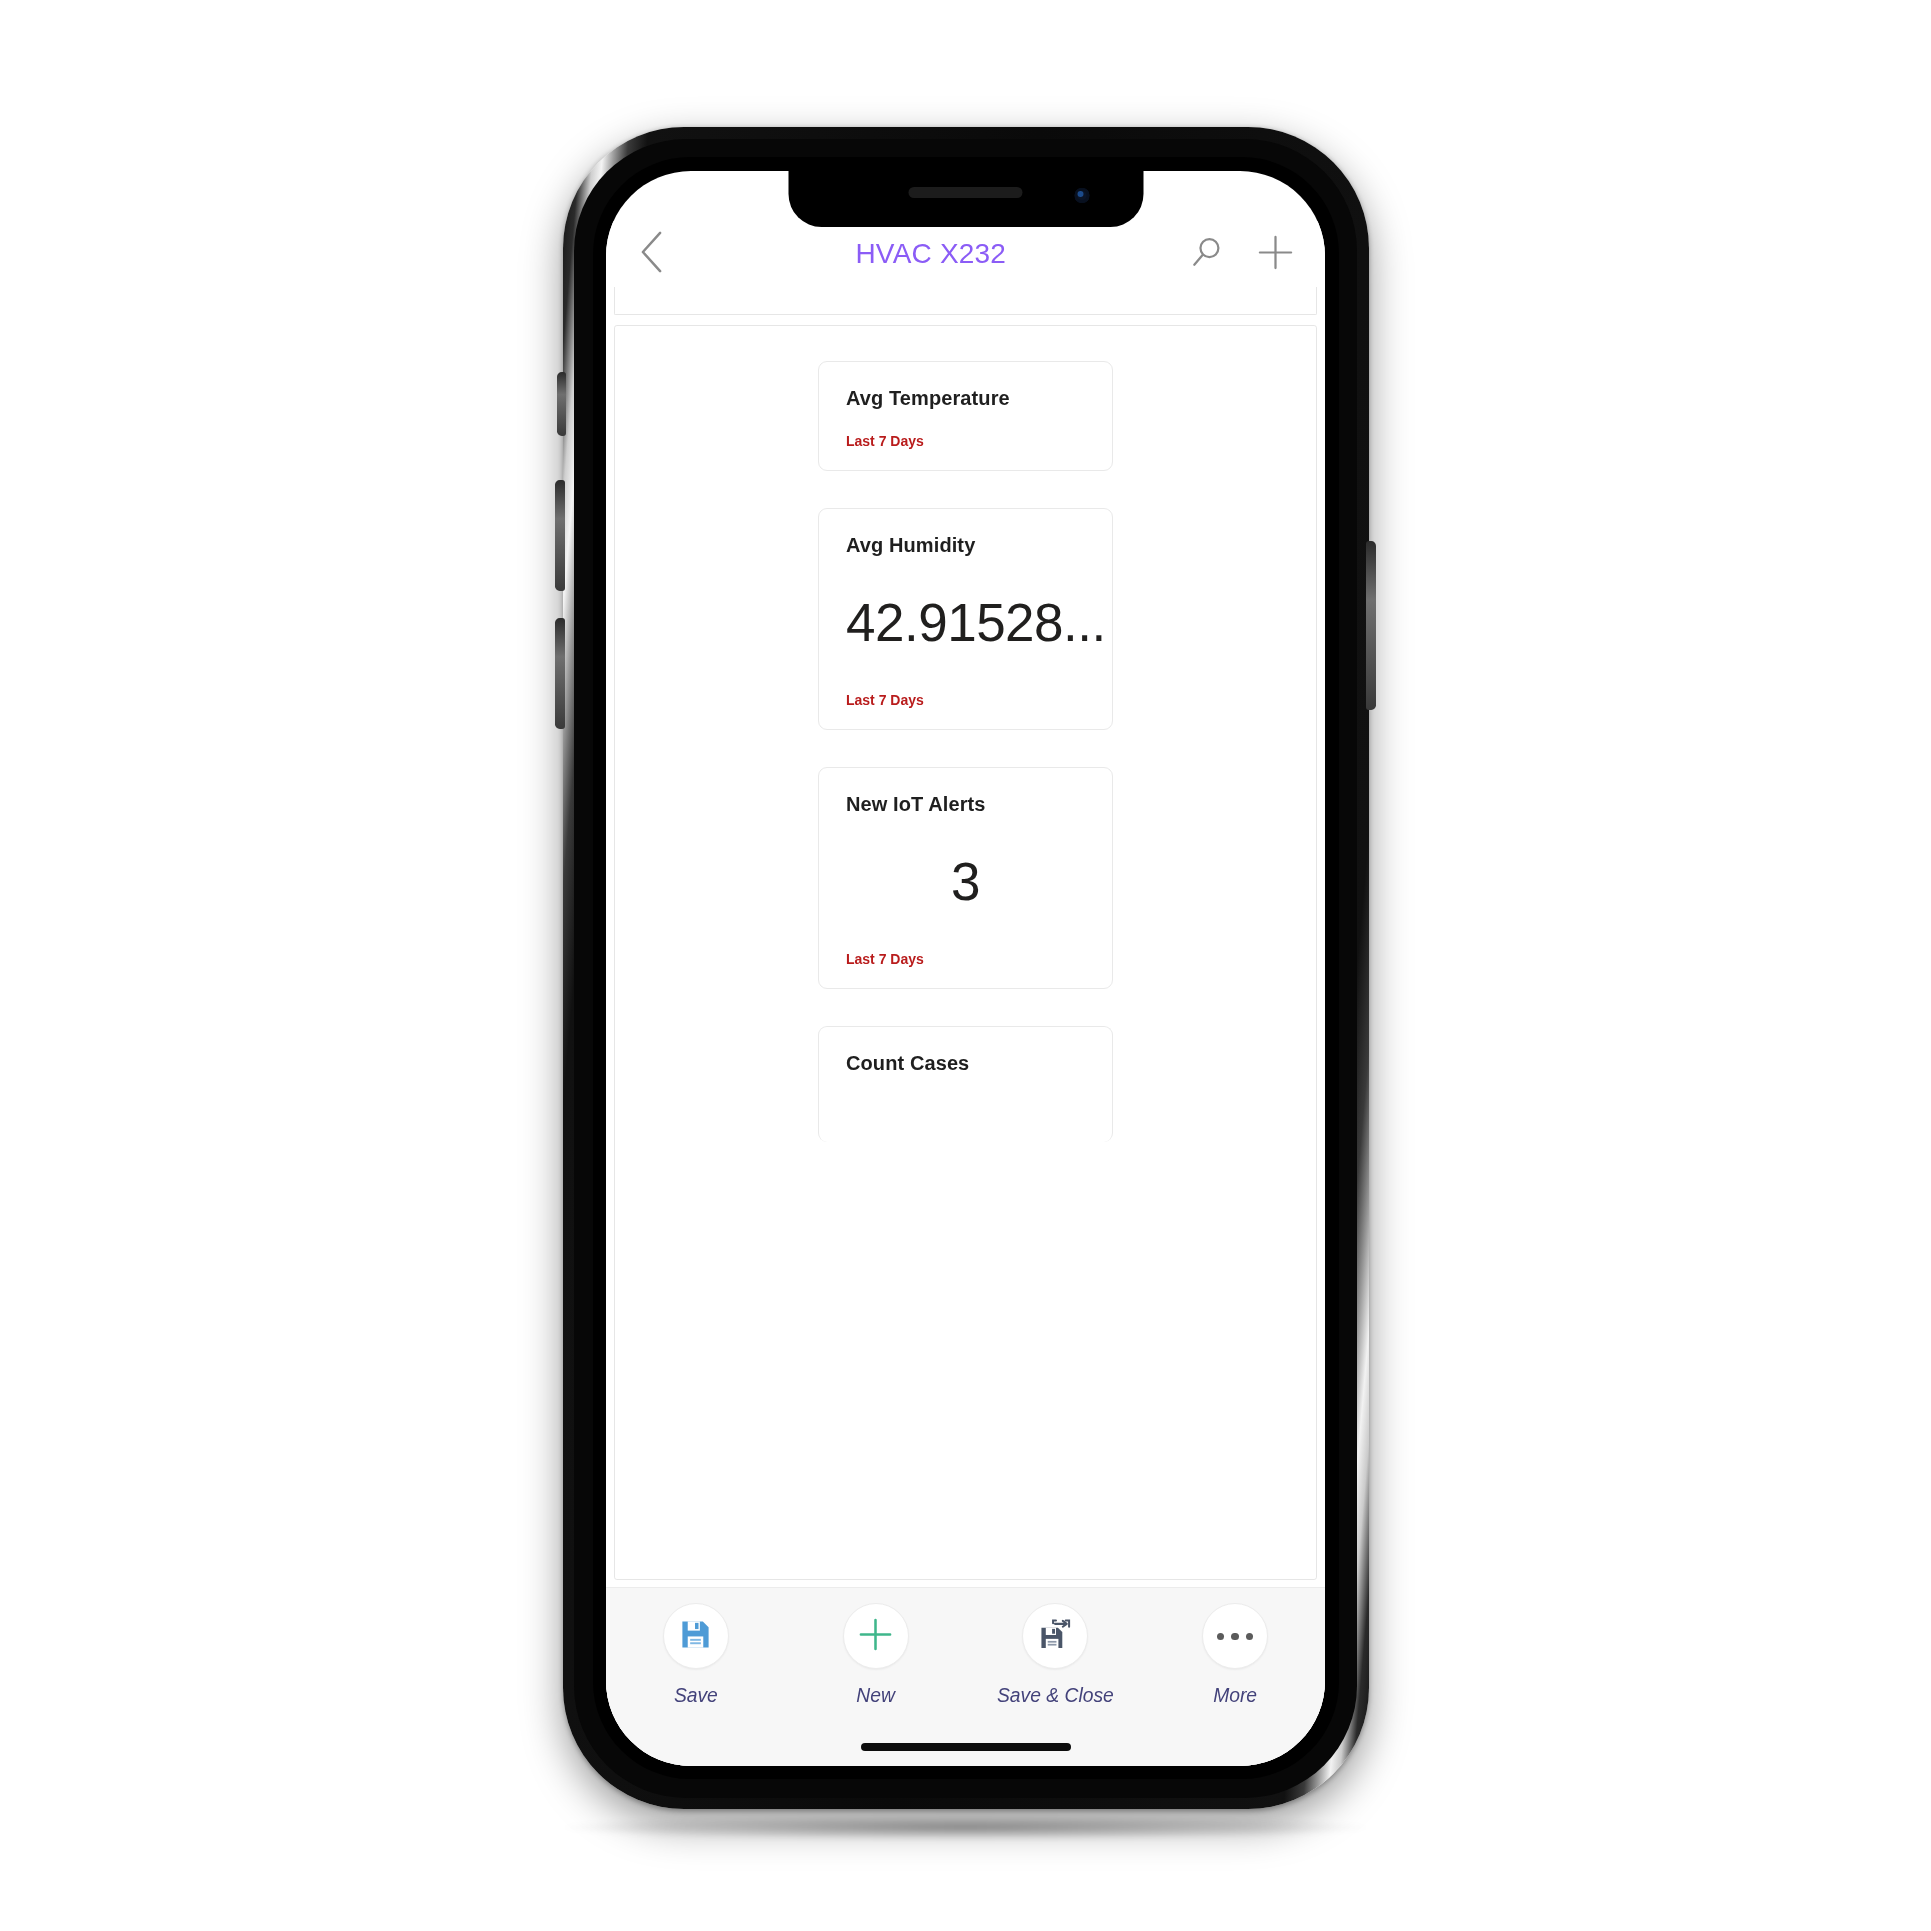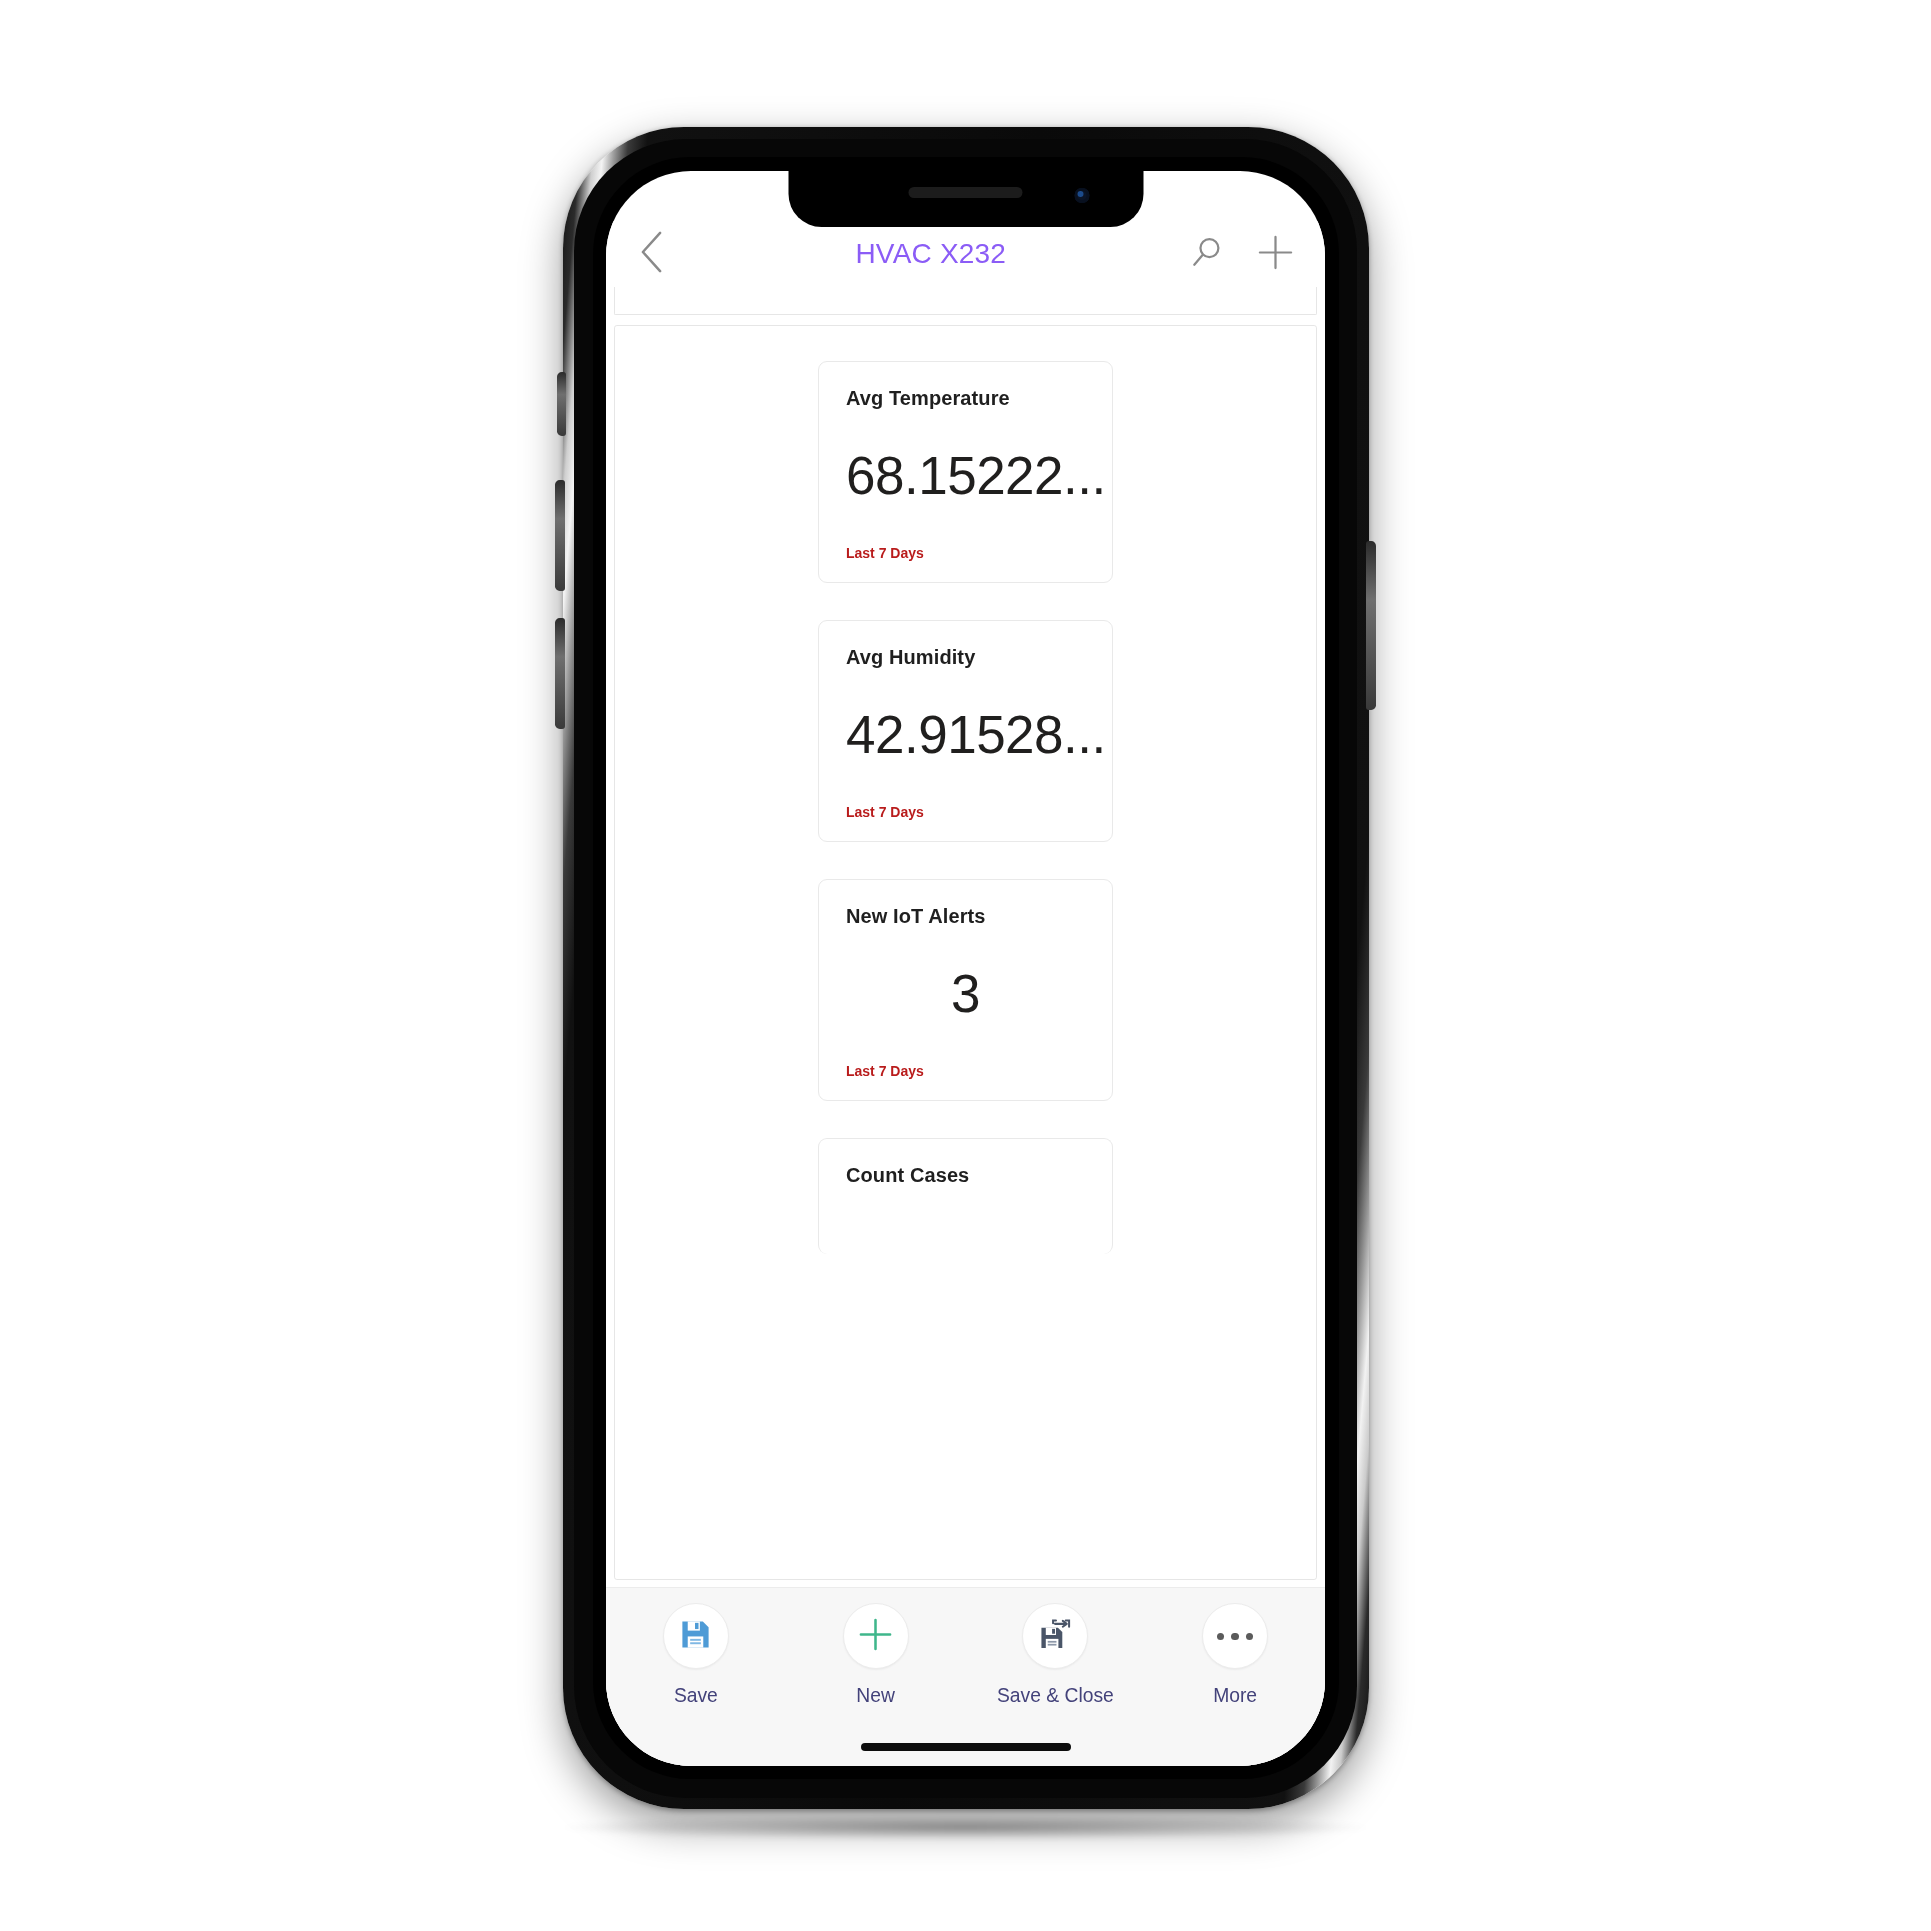--- a/index.html
+++ b/index.html
@@ -276,20 +276,21 @@
     align-items: flex-start;
     justify-content: space-around;
     padding-top: 15.4px;
     box-sizing: border-box;
   }
   .cmd-item {
     width: 145px;
     display: flex;
     flex-direction: column;
     align-items: center;
+    font-style: italic;
   }
   .cmd-circle {
     width: 64px;
     height: 64px;
     border-radius: 50%;
     background: #ffffff;
     border: 1px solid #ececec;
     display: flex;
     align-items: center;
     justify-content: center;
@@ -381,23 +382,20 @@
     </div>
 
     <div class="content">
 
       <div class="top-strip"></div>
 
       <div class="panel">
 
         <div class="kpi-card">
           <div class="kpi-title">Avg Temperature</div>
-          <div class="kpi-value-wrap">
-            <div class="kpi-value">68.15222...</div>
-          </div>
           <div class="kpi-footer">Last 7 Days</div>
         </div>
 
         <div class="kpi-card">
           <div class="kpi-title">Avg Humidity</div>
           <div class="kpi-value-wrap">
             <div class="kpi-value">42.91528...</div>
           </div>
           <div class="kpi-footer">Last 7 Days</div>
         </div>

